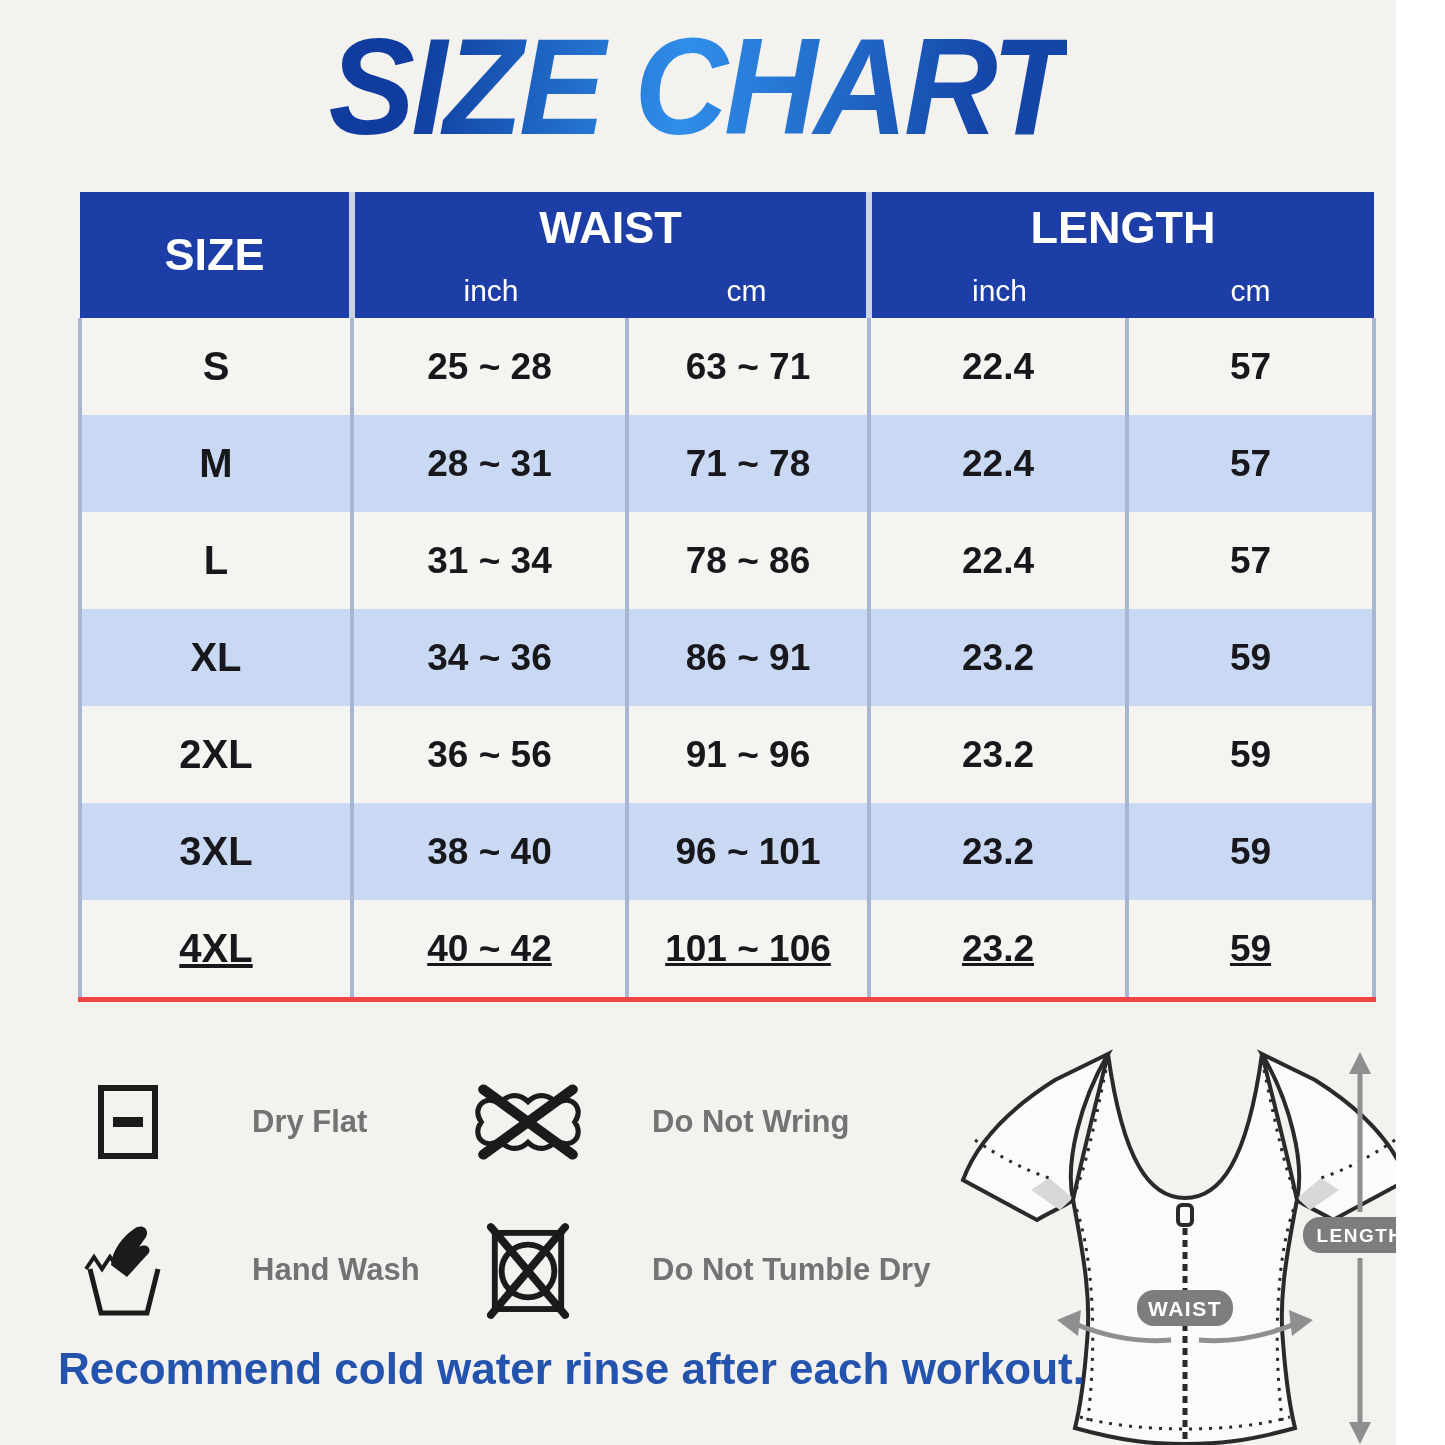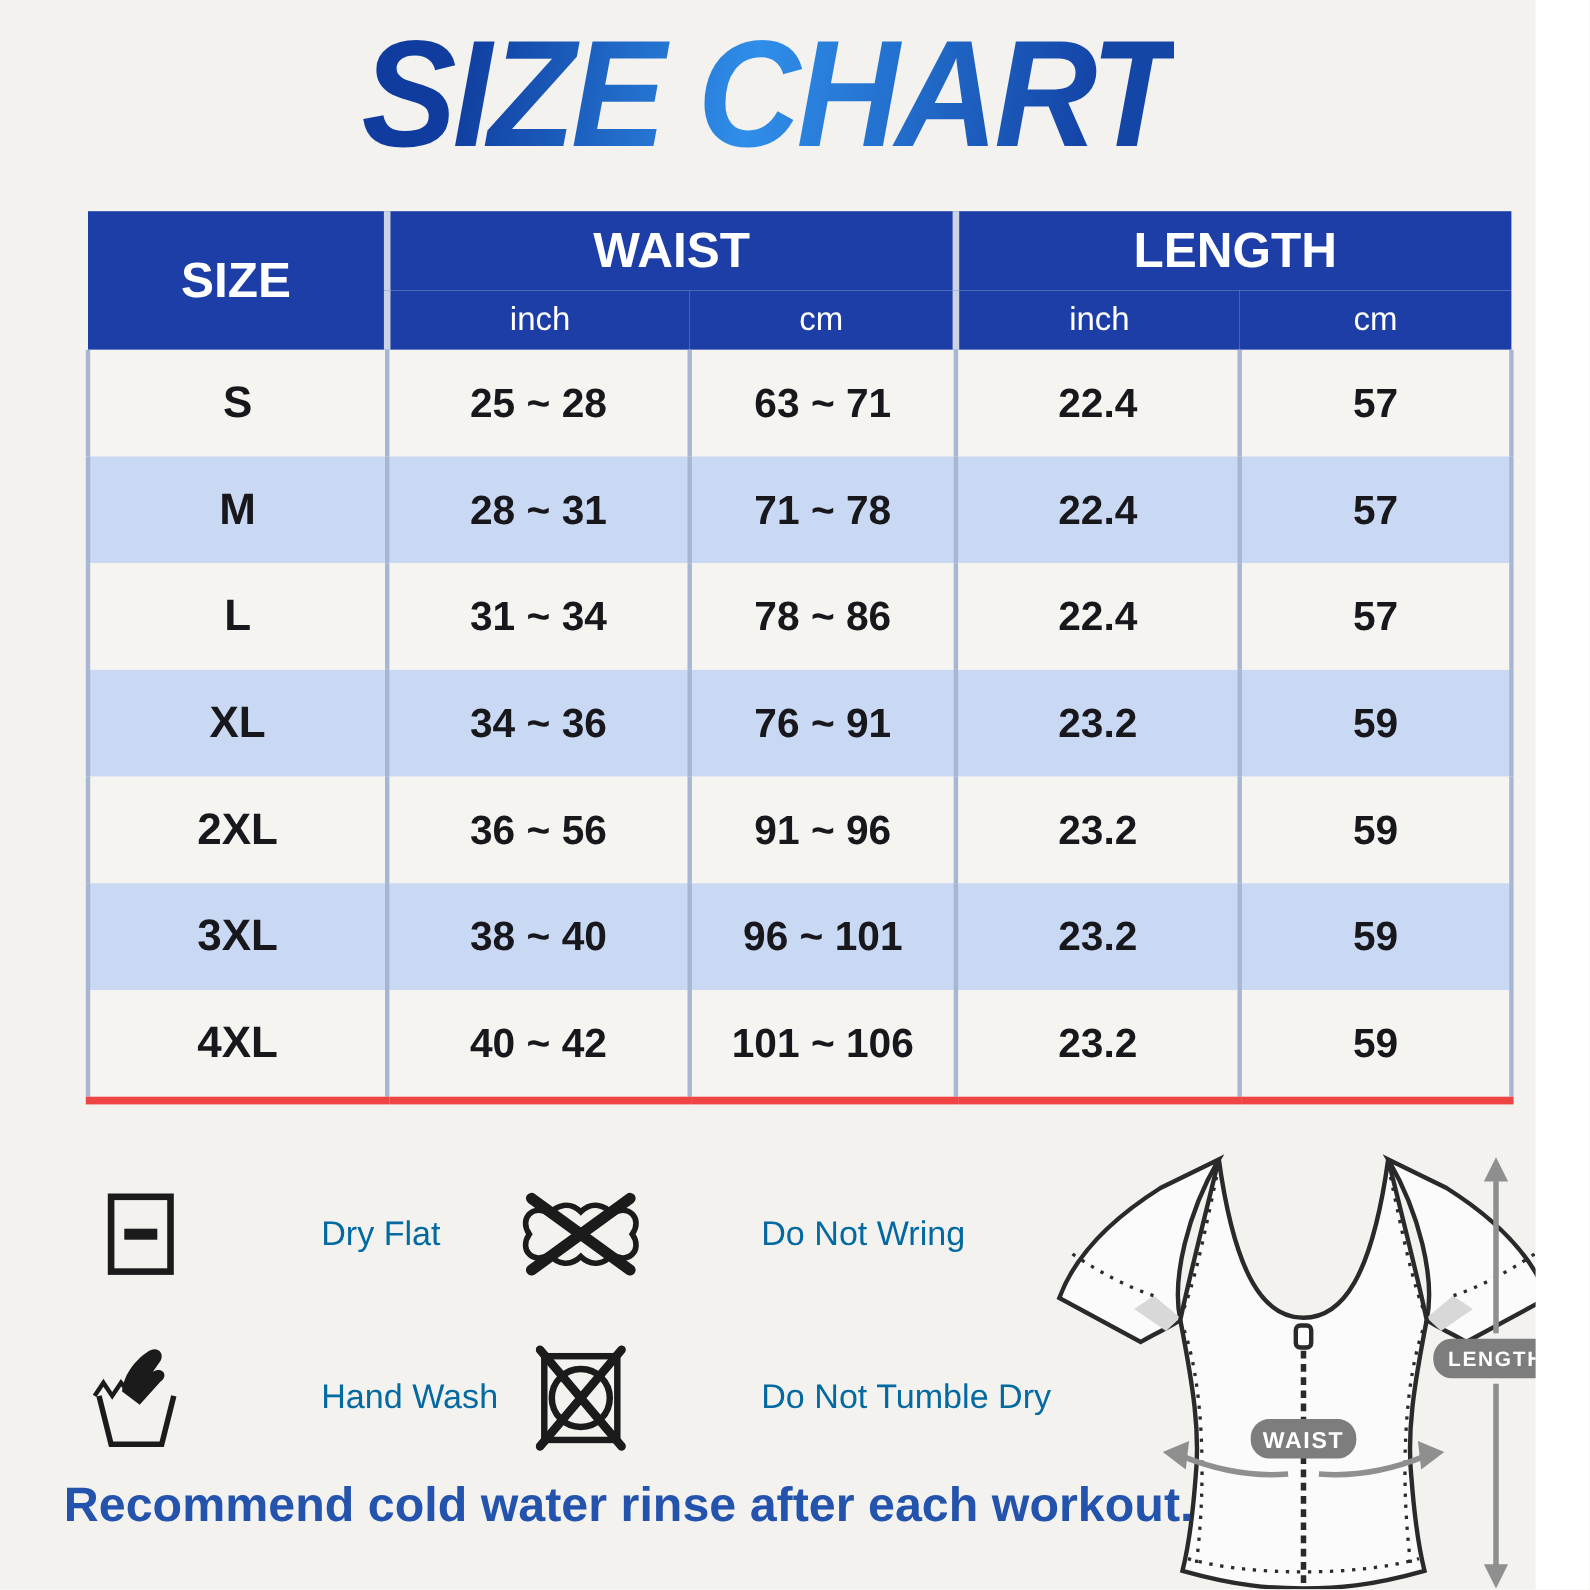--- a/index.html
+++ b/index.html
@@ -30,32 +30,32 @@
   .th-size{font-size:45px; font-weight:bold;margin-left:44px;}
   .th-unit{font-size:30px; font-weight:normal; height:54px; vertical-align:top; padding-bottom:14px;}
   .hdr-sep{border-left:6px solid #ccd3e2;}
   .size-table tbody td{
     height:97px; font-size:37px; font-weight:bold; color:#17171c;
   }
   .size-table tbody td.c-size{font-size:40px;}
   .size-table tbody td + td{border-left:4px solid #a7b6d2;}
   .size-table tbody td:first-child{border-left:4px solid #a7b6d2;}
   .size-table tbody td:last-child{border-right:4px solid #a7b6d2;}
-  .size-table tbody tr:last-child td{border-bottom:7px solid #ef4444;}
+  .size-table tbody tr:last-child td{border-bottom:5px solid #ef4444;text-decoration:underline;}
   .size-table tbody tr:nth-child(odd){background:#f5f4f1;}
   .size-table tbody tr:nth-child(even){background:#c9d8f3;}
   
   .care-grid{
     position:absolute; left:62px; top:1048px; width:900px;
     display:grid; grid-template-columns:400px 500px; grid-auto-rows:148px;
     align-items:center;
   }
   .care-item{display:flex; align-items:center; gap:58px;}
   .care-icon{width:132px; display:flex; justify-content:center; align-items:center;}
-  .care-label{font-size:31px; color:#0369a1; font-weight:normal; white-space:nowrap;margin-left:40px;}
+  .care-label{font-size:31px; color:#737373; font-weight:bold; white-space:nowrap;}
   
   .garment{position:absolute; left:945px; top:1012px;}
   
   .footer-note{
     position:absolute; left:58px; top:1344px;
     font-size:44px; font-weight:bold; color:#2453ad; white-space:nowrap;
   }
 </style>
 </head>
 <body>
@@ -105,21 +105,21 @@
       <tr>
         <td class="c-size">L</td>
         <td>31 ~ 34</td>
         <td>78 ~ 86</td>
         <td>22.4</td>
         <td>57</td>
       </tr>
       <tr>
         <td class="c-size">XL</td>
         <td>34 ~ 36</td>
-        <td>76 ~ 91</td>
+        <td>86 ~ 91</td>
         <td>23.2</td>
         <td>59</td>
       </tr>
       <tr>
         <td class="c-size">2XL</td>
         <td>36 ~ 56</td>
         <td>91 ~ 96</td>
         <td>23.2</td>
         <td>59</td>
       </tr>

